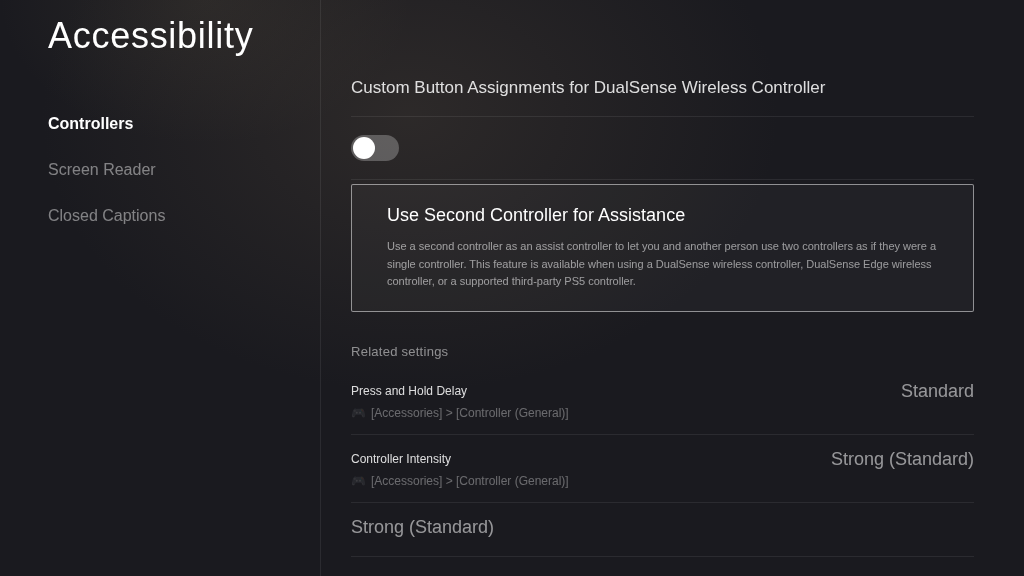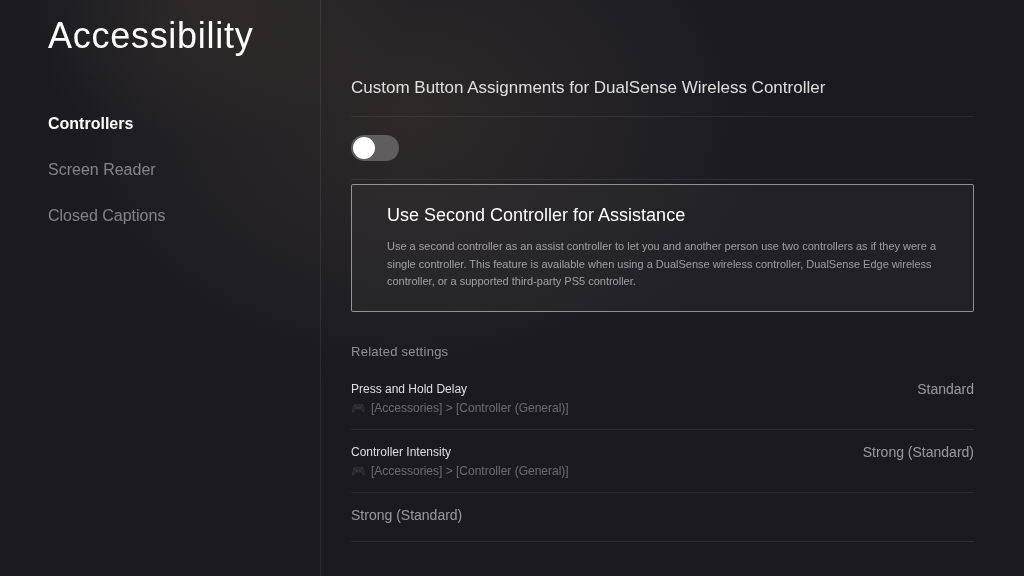--- a/index.html
+++ b/index.html
@@ -153,21 +153,21 @@
       margin-bottom: 4px;
     }
 
     .related-setting-name {
       font-size: 12px;
       color: rgba(255,255,255,0.85);
       font-weight: 300;
     }
 
     .related-setting-value {
-      font-size: 14px;
+      font-size: 18px;
       color: rgba(255,255,255,0.55);
     }
 
     .related-setting-path {
       display: flex;
       align-items: center;
       gap: 5px;
       font-size: 12px;
       color: rgba(255,255,255,0.35);
     }

